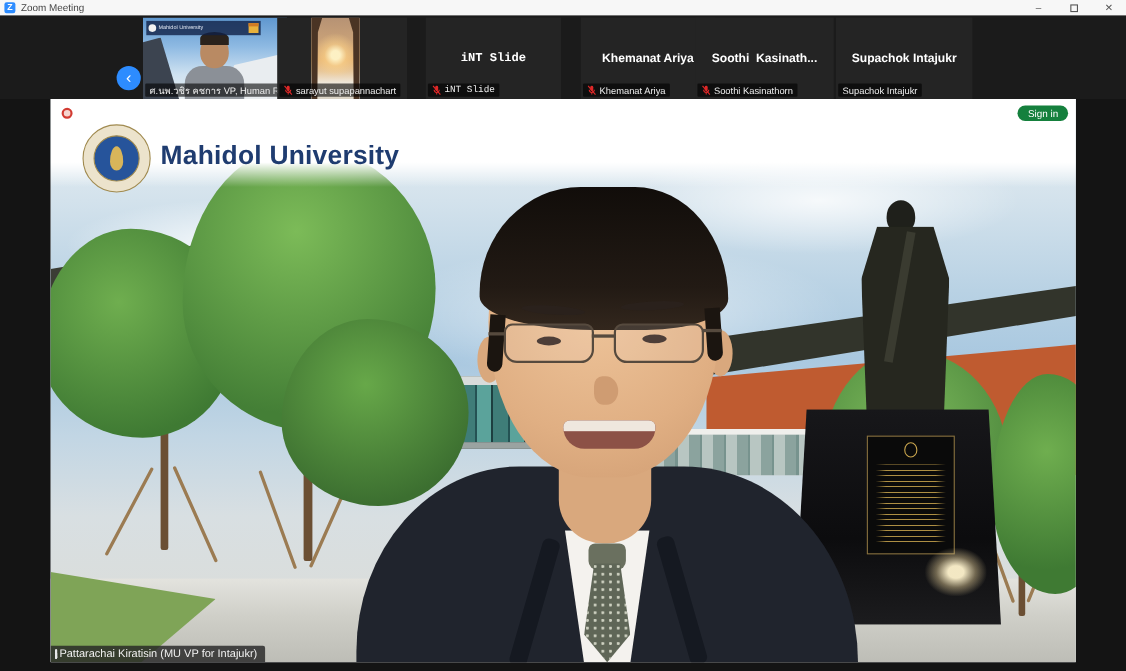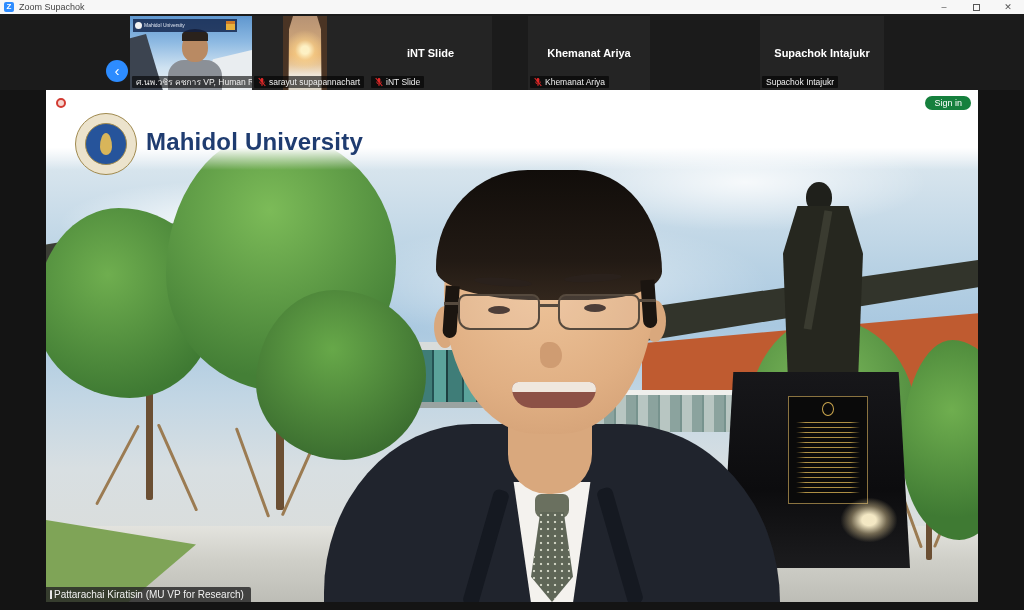--- a/index.html
+++ b/index.html
@@ -22,21 +22,21 @@
   
   .filmstrip { position:absolute; top:14px; left:0; width:1024px; height:76px;
                background:#1b1b1b; z-index:20; }
   .prev-btn { position:absolute; left:106px; top:46px; width:22px; height:22px;
               border-radius:50%; background:#2d8cff; color:#fff; font-size:15px;
               display:flex; align-items:center; justify-content:center; line-height:1;
               padding-bottom:2px; }
   .thumb { position:absolute; top:2px; height:74px; background:#242424; overflow:hidden; }
   .thumb.t1 { left:130px; width:131px; }
   .thumb.t2 { left:252px; width:118px; }
-  .thumb.t3 { left:369px; width:123px; }
+  .thumb.t3 { left:387px; width:123px;font-family:Liberation Mono, monospace; }
   .thumb.t4 { left:528px; width:122px; }
   .thumb.t5 { left:632px; width:126px; }
   .thumb.t6 { left:760px; width:124px; }
   .thumb-name-center { position:absolute; inset:0; display:flex; align-items:center;
               justify-content:center; color:#fff; font-size:11px; font-weight:bold;
               white-space:pre; }
   .thumb-label { position:absolute; left:2px; bottom:2px; max-width:95%;
               background:rgba(0,0,0,0.6); color:#eee; font-size:8.5px; line-height:12px;
               padding:0 4px; display:flex; align-items:center; gap:3px;
               white-space:nowrap; overflow:hidden; border-radius:1px; }
@@ -230,21 +230,21 @@
   .audio-bars i:nth-child(1){height:3px;} .audio-bars i:nth-child(2){height:6px;}
   .audio-bars i:nth-child(3){height:9px;}
 </style>
 </head>
 <body>
 
 <div class="window">
 
   <div class="titlebar">
     <div class="zoom-logo">Z</div>
-    <div class="win-title">Zoom Supachok</div>
+    <div class="win-title">Zoom Meeting</div>
     <div class="win-controls">
       <div class="win-btn">–</div>
       <div class="win-btn max">
           <span></span>
         </div>
       <div class="win-btn">✕</div>
     </div>
   </div>
 
   <div class="filmstrip">
@@ -301,20 +301,32 @@
         <svg class="mic-muted" width="8" height="10" viewBox="0 0 12 14">
           <rect x="4" y="1" width="4" height="7" rx="2" fill="#e02828"></rect>
           <path d="M2.5 6.5a3.5 3.5 0 0 0 7 0" fill="none" stroke="#e02828" stroke-width="1.4"></path>
           <line x1="6" y1="10" x2="6" y2="13" stroke="#e02828" stroke-width="1.4"></line>
           <line x1="1" y1="1" x2="11" y2="13" stroke="#e02828" stroke-width="1.6"></line>
         </svg>
         <span>Khemanat Ariya</span>
       </div>
     </div>
 
+    <div class="thumb t5">
+      <div class="thumb-name-center">Soothi  Kasinath...</div>
+      <div class="thumb-label">
+        <svg class="mic-muted" width="8" height="10" viewBox="0 0 12 14">
+          <rect x="4" y="1" width="4" height="7" rx="2" fill="#e02828"></rect>
+          <path d="M2.5 6.5a3.5 3.5 0 0 0 7 0" fill="none" stroke="#e02828" stroke-width="1.4"></path>
+          <line x1="6" y1="10" x2="6" y2="13" stroke="#e02828" stroke-width="1.4"></line>
+          <line x1="1" y1="1" x2="11" y2="13" stroke="#e02828" stroke-width="1.6"></line>
+        </svg>
+        <span>Soothi Kasinathorn</span>
+      </div>
+    </div>
 
     <div class="thumb t6">
       <div class="thumb-name-center">Supachok Intajukr</div>
       <div class="thumb-label">
         <span>Supachok Intajukr</span>
       </div>
     </div>
   </div>
 
   <div class="stage">
@@ -391,17 +403,17 @@
       <div class="mouth">
         <div class="teeth"></div>
       </div>
 
       <div class="speaker-label">
         <span class="audio-bars">
             <i></i>
             <i></i>
             <i></i>
           </span>
-        <span class="txt">Pattarachai Kiratisin (MU VP for Research)</span>
+        <span class="txt">Pattarachai Kiratisin (MU VP for Intajukr)</span>
       </div>
     </div>
   </div>
 </div>
 
 </body></html>

